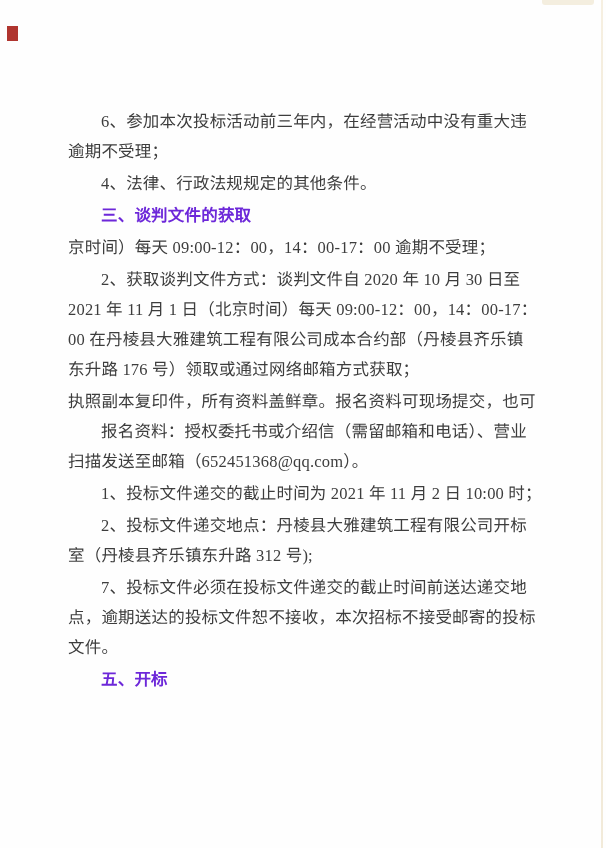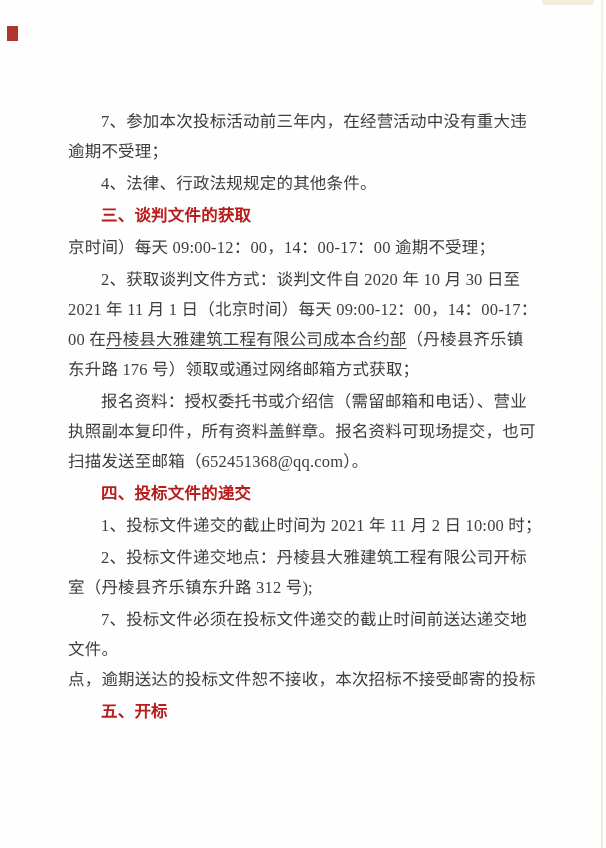--- a/index.html
+++ b/index.html
@@ -22,72 +22,69 @@
   }
   .red-mark{
     position:absolute;left:7px;top:26px;width:11px;height:15px;
   }
   
   .content{
     position:absolute;left:68px;top:107px;width:452px;
     color:#3d3d3d;
   }
   .para{margin:0 0 2px 0;}
-  .para.heading{font-weight:700;color:#b91c1c;}
+  .para.heading{font-weight:700;color:#6d28d9;}
   .line{
     height:30px;line-height:30px;font-size:16.5px;
     letter-spacing:0.2px;white-space:nowrap;overflow:visible;
   }
   .line.indent{padding-left:33px;}
-  .u{text-decoration:underline;text-underline-offset:3px;}
+  .u{text-underline-offset:3px;}
 </style>
 </head>
 <body>
 
 <div class="page">
   <div class="red-mark" style="background: rgb(176, 53, 47);"></div>
   <div class="corner-smudge"></div>
   <div class="edge-line"></div>
   <div class="content" id="doc" style="color: rgb(61, 61, 61);">
       <div class="para body">
-        <div class="line indent"><span>7、参加本次投标活动前三年内，在经营活动中没有重大违</span></div>
+        <div class="line indent"><span>6、参加本次投标活动前三年内，在经营活动中没有重大违</span></div>
         <div class="line"><span>逾期不受理；</span></div>
       </div>
       <div class="para body">
         <div class="line indent"><span>4、法律、行政法规规定的其他条件。</span></div>
       </div>
       <div class="para heading">
         <div class="line indent"><span>三、谈判文件的获取</span></div>
       </div>
       <div class="para body">
         <div class="line"><span>京时间）每天 09:00-12：00，14：00-17：00 逾期不受理；</span></div>
       </div>
       <div class="para body">
         <div class="line indent"><span>2、获取谈判文件方式：谈判文件自 2020 年 10 月 30 日至</span></div>
         <div class="line"><span>2021 年 11 月 1 日（北京时间）每天 09:00-12：00，14：00-17：</span></div>
         <div class="line"><span>00 在</span><span class="u">丹棱县大雅建筑工程有限公司成本合约部</span><span>（丹棱县齐乐镇</span></div>
         <div class="line"><span>东升路 176 号）领取或通过网络邮箱方式获取；</span></div>
       </div>
       <div class="para body">
+        <div class="line"><span>执照副本复印件，所有资料盖鲜章。报名资料可现场提交，也可</span></div>
         <div class="line indent"><span>报名资料：授权委托书或介绍信（需留邮箱和电话）、营业</span></div>
-        <div class="line"><span>执照副本复印件，所有资料盖鲜章。报名资料可现场提交，也可</span></div>
         <div class="line"><span>扫描发送至邮箱（652451368@qq.com）。</span></div>
-      </div>
-      <div class="para heading">
-        <div class="line indent"><span>四、投标文件的递交</span></div>
       </div>
       <div class="para body">
         <div class="line indent"><span>1、投标文件递交的截止时间为 2021 年 11 月 2 日 10:00 时；</span></div>
       </div>
       <div class="para body">
         <div class="line indent"><span>2、投标文件递交地点：丹棱县大雅建筑工程有限公司开标</span></div>
         <div class="line"><span>室（丹棱县齐乐镇东升路 312 号);</span></div>
       </div>
       <div class="para body">
         <div class="line indent"><span>7、投标文件必须在投标文件递交的截止时间前送达递交地</span></div>
+        <div class="line"><span>点，逾期送达的投标文件恕不接收，本次招标不接受邮寄的投标</span></div>
         <div class="line"><span>文件。</span></div>
-        <div class="line"><span>点，逾期送达的投标文件恕不接收，本次招标不接受邮寄的投标</span></div>
       </div>
       <div class="para heading">
         <div class="line indent"><span>五、开标</span></div>
       </div>
     </div>
 </div>
 
 </body></html>

